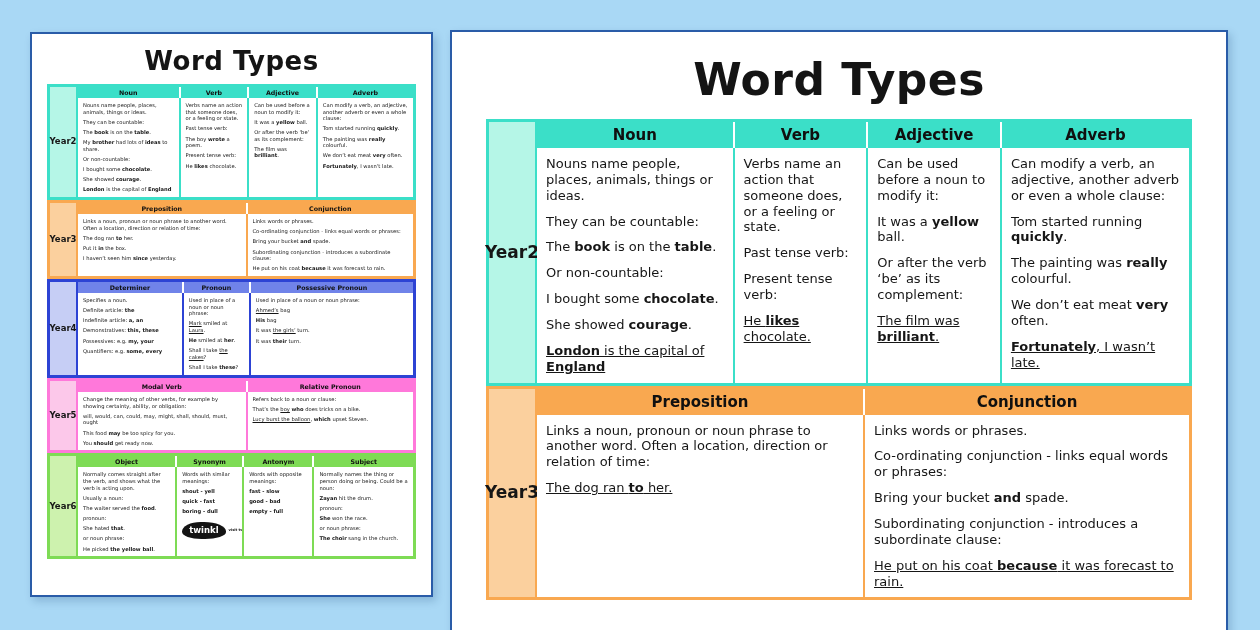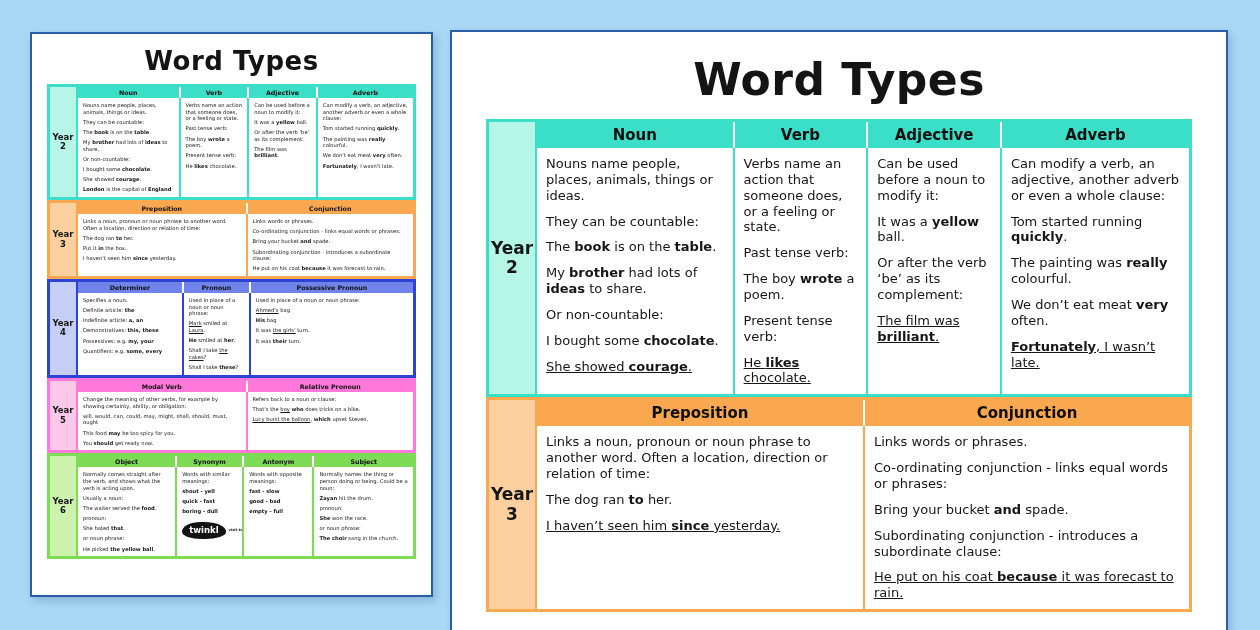--- a/index.html
+++ b/index.html
@@ -20,21 +20,21 @@
   .page-left  { left: 30px;  top: 32px; width: 403px; height: 565px; padding: 8px 15px; }
   .page-right { left: 450px; top: 30px; width: 778px; height: 780px; padding: 14px 34px; }
 
   .poster-title { text-align: center; font-weight: bold; color: #141414; letter-spacing: .5px; }
   .page-left  .poster-title { font-size: 26px; margin: 4px 0 8px; }
   .page-right .poster-title { font-size: 44px; margin: 8px 0 14px; }
 
   .section { display: flex; border: 3px solid var(--brd); background: #fff; }
   .year-label {
     background: var(--lbl);
-    display: flex; flex-direction: column; justify-content: center; align-items: center;
+    display: flex; flex-direction: row; justify-content: center; align-items: center;
     font-weight: bold; text-align: center;
     border-right: 2px solid var(--brd);
     flex: 0 0 auto;
   }
   .sec-body { flex: 1 1 auto; display: flex; flex-direction: column; min-width: 0; }
   .hdr-row { display: flex; }
   .hdr-cell {
     background: var(--hdr);
     font-weight: bold; text-align: center; color: #101010;
     flex-grow: 0; flex-shrink: 0;
@@ -278,29 +278,28 @@
             <div class="hdr-cell" style="flex-basis: 30%;">Noun</div>
             <div class="hdr-cell sep" style="flex-basis: 20.5%;">Verb</div>
             <div class="hdr-cell sep" style="flex-basis: 20.5%;">Adjective</div>
             <div class="hdr-cell sep" style="flex-basis: 29%;">Adverb</div>
           </div>
           <div class="content-row">
             <div class="cell" style="flex-basis: 30%;">
               <div class="para">Nouns name people, places, animals, things or ideas.</div>
               <div class="para">They can be countable:</div>
               <div class="para">The <b>book</b> is on the <b>table</b>.</div>
-              <div class="para">My <b>brother</b> had lots of <b>ideas</b> to share.</div>
               <div class="para">Or non-countable:</div>
               <div class="para">I bought some <b>chocolate</b>.</div>
               <div class="para">She showed <b>courage</b>.</div>
+              <div class="para"><b>London</b> is the capital of <b>England</b></div>
             </div>
             <div class="cell csep" style="flex-basis: 20.5%;">
               <div class="para">Verbs name an action that someone does, or a feeling or state.</div>
               <div class="para">Past tense verb:</div>
-              <div class="para">The boy <b>wrote</b> a poem.</div>
               <div class="para">Present tense verb:</div>
               <div class="para">He <b>likes</b> chocolate.</div>
             </div>
             <div class="cell csep" style="flex-basis: 20.5%;">
               <div class="para">Can be used before a noun to modify it:</div>
               <div class="para">It was a <b>yellow</b> ball.</div>
               <div class="para">Or after the verb ‘be’ as its complement:</div>
               <div class="para">The film was <b>brilliant</b>.</div>
             </div>
             <div class="cell csep" style="flex-basis: 29%;">
@@ -320,21 +319,20 @@
         </div>
         <div class="sec-body">
           <div class="hdr-row">
             <div class="hdr-cell" style="flex-basis: 50%;">Preposition</div>
             <div class="hdr-cell sep" style="flex-basis: 50%;">Conjunction</div>
           </div>
           <div class="content-row">
             <div class="cell" style="flex-basis: 50%;">
               <div class="para">Links a noun, pronoun or noun phrase to another word. Often a location, direction or relation of time:</div>
               <div class="para">The dog ran <b>to</b> her.</div>
-              <div class="para">I haven’t seen him <b>since</b> yesterday.</div>
             </div>
             <div class="cell csep" style="flex-basis: 50%;">
               <div class="para">Links words or phrases.</div>
               <div class="para">Co-ordinating conjunction - links equal words or phrases:</div>
               <div class="para">Bring your bucket <b>and</b> spade.</div>
               <div class="para">Subordinating conjunction - introduces a subordinate clause:</div>
               <div class="para">He put on his coat <b>because</b> it was forecast to rain.</div>
             </div>
           </div>
         </div>

